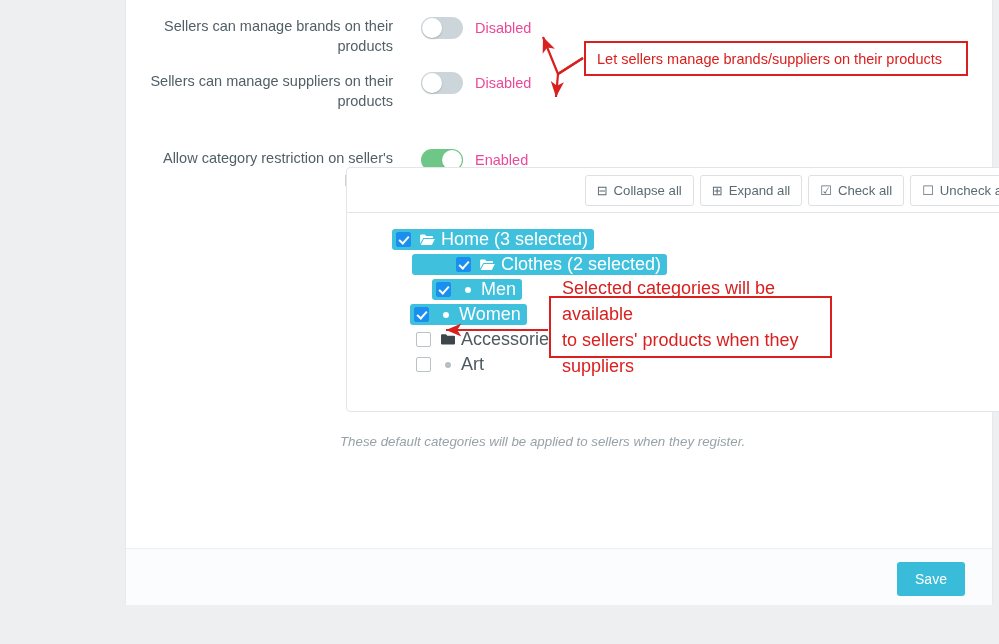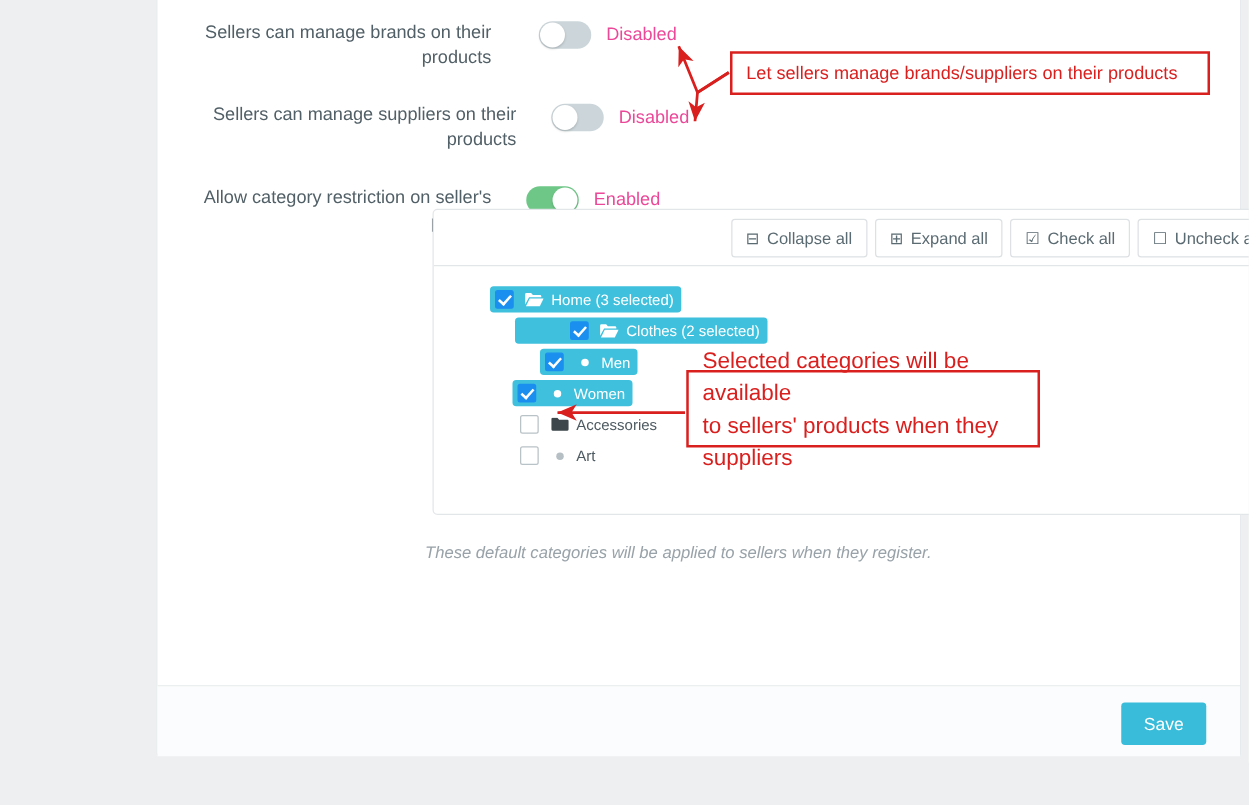--- a/index.html
+++ b/index.html
@@ -162,21 +162,21 @@
   .node-ico {
     margin-left: 9px;
     flex: none;
     display: inline-flex;
     align-items: center;
     justify-content: center;
     width: 15px;
   }
   .node-label {
     margin-left: 6px;
-    font-size: 12px;
+    font-size: 18px;
     white-space: nowrap;
     color: #4d5a61;
   }
   .tree-node.sel .node-label { color: #ffffff; }
   .dot {
     width: 6px; height: 6px; border-radius: 50%;
     background: #b6bfc4; display: inline-block;
   }
   .tree-node.sel .dot { background: #ffffff; }
 
@@ -245,31 +245,31 @@
     width: 999px; height: 644px;
     z-index: 39;
     pointer-events: none;
   }
 </style>
 </head>
 <body>
 
 <div id="panel">
 
-  <div class="form-row" style="top:56px;gap:10px;">
+  <div class="form-row" style="top:56px;">
     <div class="row-label">Sellers can manage brands on their products</div>
     <div class="row-control">
       <div class="switch">
         <div class="knob"></div>
       </div>
       <span class="switch-text">Disabled</span>
     </div>
   </div>
 
-  <div class="form-row" style="top:122px;margin-left:20px;">
+  <div class="form-row" style="top:111px;">
     <div class="row-label">Sellers can manage suppliers on their products</div>
     <div class="row-control">
       <div class="switch">
         <div class="knob"></div>
       </div>
       <span class="switch-text">Disabled</span>
     </div>
   </div>
 
   <div class="form-row" style="top:188px;">

